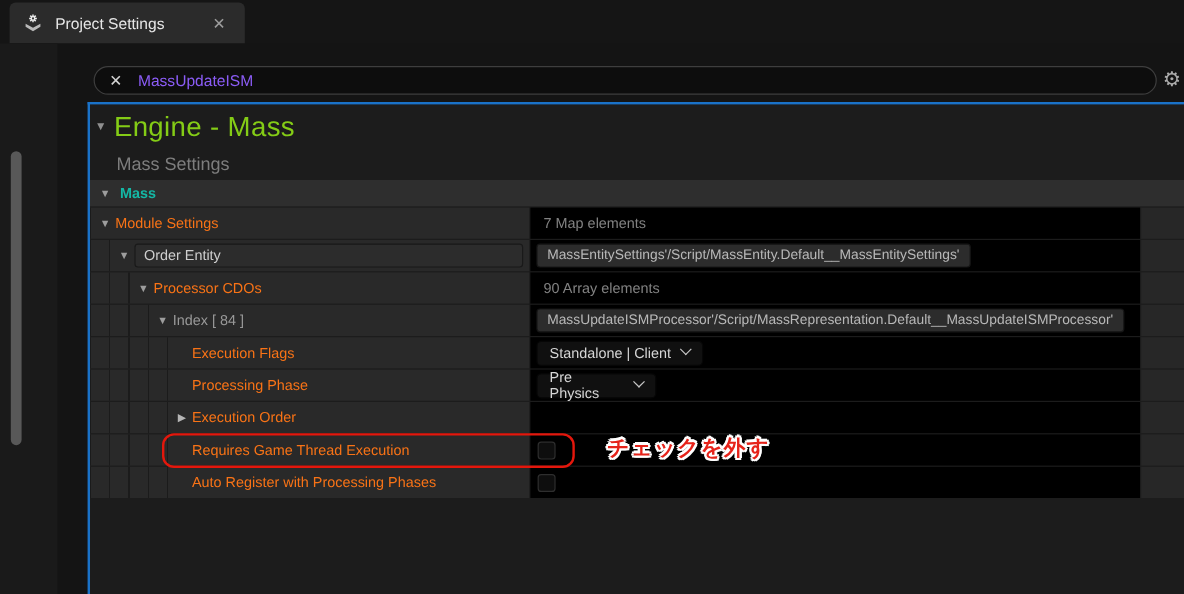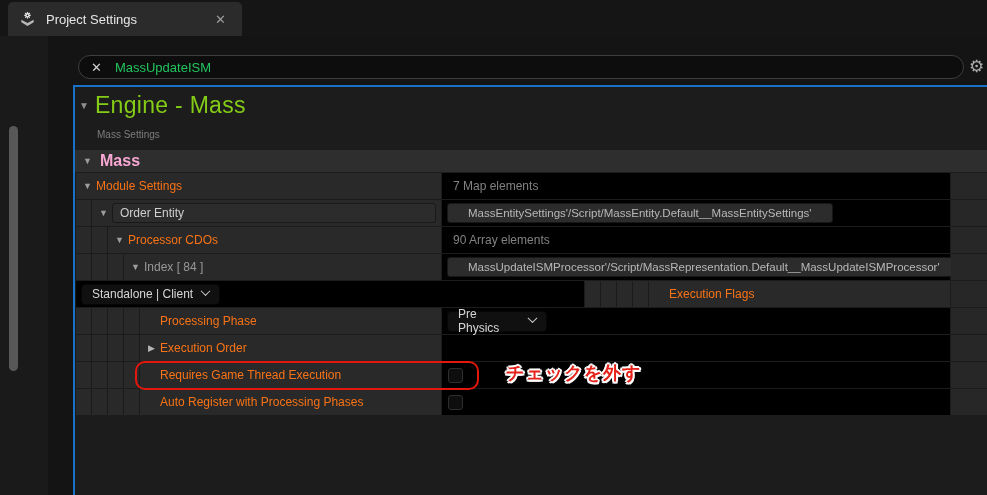--- a/index.html
+++ b/index.html
@@ -2,72 +2,72 @@
 <html><head>
 <meta charset="utf-8">
 <style>
   * { margin:0; padding:0; box-sizing:border-box; }
   html,body { background:#0e0e0e; }
   body { font-family:"Liberation Sans", sans-serif; }
   #screen { position:relative; width:987px; height:495px; background:#141414; overflow:hidden; }
 
   
   .tabbar { position:absolute; left:0; top:0; width:987px; height:36px; background:#151515; }
-  .tab { position:absolute; left:8px; top:2px; width:234px; height:34px; background:#2b2b2b;
+  .tab { position:absolute; left:8px; top:2px; width:196px; height:34px; background:#2b2b2b;
          border-radius:5px 5px 0 0; display:flex; align-items:center; padding:0 10px;justify-content:space-between; }
   .tab-icon { width:19px; height:19px; margin-right:9px; flex:0 0 auto; }
   .tab-title { font-size:13px; color:#e6e6e6; }
   .tab-close { margin-left:auto; color:#9c9c9c; font-size:13px; padding:2px 6px; cursor:default; }
   .notch { position:absolute; left:0; top:45px; width:13px; height:18px; background:#0a0a0a; border-radius:0 2px 2px 0; }
 
   
   .left-strip { position:absolute; left:0; top:36px; width:48px; height:459px; background:#1a1a1a; }
   .scroll-thumb { position:absolute; left:9px; top:126px; width:9px; height:245px; background:#585858; border-radius:5px; }
 
   
   .searchbar { position:absolute; left:78px; top:55px; width:886px; height:24px; background:#0d0d0d;
                border:1px solid #3e3e3e; border-radius:12px; display:flex; align-items:center; padding:0 12px; }
   .search-clear { color:#d2d2d2; font-size:13px; margin-right:13px; cursor:default; }
-  .search-text { color:#22c55e; font-size:13px; }
+  .search-text { color:#8b5cf6; font-size:13px; }
   .gear-btn { position:absolute; left:966px; top:55px; width:21px; height:24px; color:#ababab;
               font-size:17px; line-height:24px; text-align:center; }
 
   
   .panel { position:absolute; left:73px; top:85px; width:914px; height:410px; background:#1c1c1c;
            border-left:2px solid #1a72c8; border-top:2px solid #1a72c8; }
   .panel-header { position:absolute; left:4px; top:5px; display:flex; align-items:center; }
   .hdr-arrow { color:#8f8f8f; font-size:10px; margin-right:6px; }
   .hdr-title { color:#84cc16; font-size:23px; letter-spacing:.3px; }
-  .panel-sub { position:absolute; left:22px; top:42px; color:#7d7d7d; font-size:10px; }
+  .panel-sub { position:absolute; left:22px; top:42px; color:#7d7d7d; font-size:15px; }
 
   .rows { position:absolute; left:0; top:63px; width:912px; }
   .row { display:flex; align-items:stretch; height:26px; margin-bottom:1px; }
   .row.cat { height:22px; background:#2e2e2e; align-items:center; padding-left:4px; }
   .cat .arrow { margin-right:4px; }
-  .cat .lbl { color:#f9a8d4; font-weight:bold; font-size:16px; }
+  .cat .lbl { color:#14b8a6; font-weight:bold; font-size:12px; }
 
   .cell { display:flex; align-items:center; }
   .cell.label { width:366px; background:#292929; }
   .cell.value { width:508px; background:#000000; margin-left:1px; padding-left:5px; }
   .cell.end   { flex:1; background:#272727; margin-left:1px; }
 
   .guides { align-self:stretch;
             background:repeating-linear-gradient(to right, #1b1b1b 0 1px, transparent 1px 16px); }
   .g1{width:4px;} .g2{width:20px;} .g3{width:36px;} .g4{width:52px;} .g5{width:68px;}
   .arrow { width:17px; text-align:center; color:#9d9d9d; font-size:9px; flex:0 0 auto; }
   .arrow.exp { color:#b5b5b5; }
   .sp { width:17px; flex:0 0 auto; }
   .lbl { color:#f97316; font-size:12px; white-space:nowrap; }
   .lbl.dim { color:#989898; }
 
   .keybox { flex:1; margin-right:5px; height:20px; line-height:18px; background:#2c2c2c;
             border:1px solid #191919; border-radius:3px; padding:0 7px; color:#cfcfcf; font-size:12px; }
   .grayval { color:#828282; font-size:12px; padding-left:6px; }
   .pathbox { height:20px; line-height:18px; background:#2c2c2c; border:1px solid #161616; border-radius:3px;
-             padding:0 20px; color:#b8b8b8; font-size:11.5px; white-space:nowrap; }
+             padding:0 8px; color:#b8b8b8; font-size:11.5px; white-space:nowrap; }
   .dropdown { display:inline-flex; align-items:center; height:21px; background:#101010; border:1px solid #060606;
               border-radius:4px; padding:0 10px; color:#d6d6d6; font-size:12px; gap:9px; }
   .dropdown.wide { width:100px; justify-content:space-between; }
   .chev { width:7px; height:7px; border-right:1.6px solid #c8c8c8; border-bottom:1.6px solid #c8c8c8;
           transform:rotate(45deg) translate(-1px,-1px); margin-top:-3px; }
   .checkbox { width:15px; height:15px; background:#0e0e0e; border:1px solid #2e2e2e; border-radius:3px; margin-left:1px; }
 
   
   .red-box { position:absolute; left:135px; top:361px; width:344px; height:29px;
              border:2.5px solid #e4170c; border-radius:10px; pointer-events:none; }
@@ -165,31 +165,31 @@
           <span class="arrow">▼</span>
           <span class="lbl dim">Index [ 84 ]</span>
         </div>
         <div class="cell value">
           <span class="pathbox">MassUpdateISMProcessor'/Script/MassRepresentation.Default__MassUpdateISMProcessor'</span>
         </div>
         <div class="cell end"></div>
       </div>
 
       <div class="row">
+        <div class="cell label">
+          <span class="guides g5"></span>
+          <span class="sp"></span>
+          <span class="lbl">Execution Flags</span>
+        </div>
         <div class="cell value">
           <span class="dropdown">
             <span>Standalone | Client</span>
             <span class="chev"></span>
           </span>
         </div>
-        <div class="cell label">
-          <span class="guides g5"></span>
-          <span class="sp"></span>
-          <span class="lbl">Execution Flags</span>
-        </div>
         <div class="cell end"></div>
       </div>
 
       <div class="row">
         <div class="cell label">
           <span class="guides g5"></span>
           <span class="sp"></span>
           <span class="lbl">Processing Phase</span>
         </div>
         <div class="cell value">

